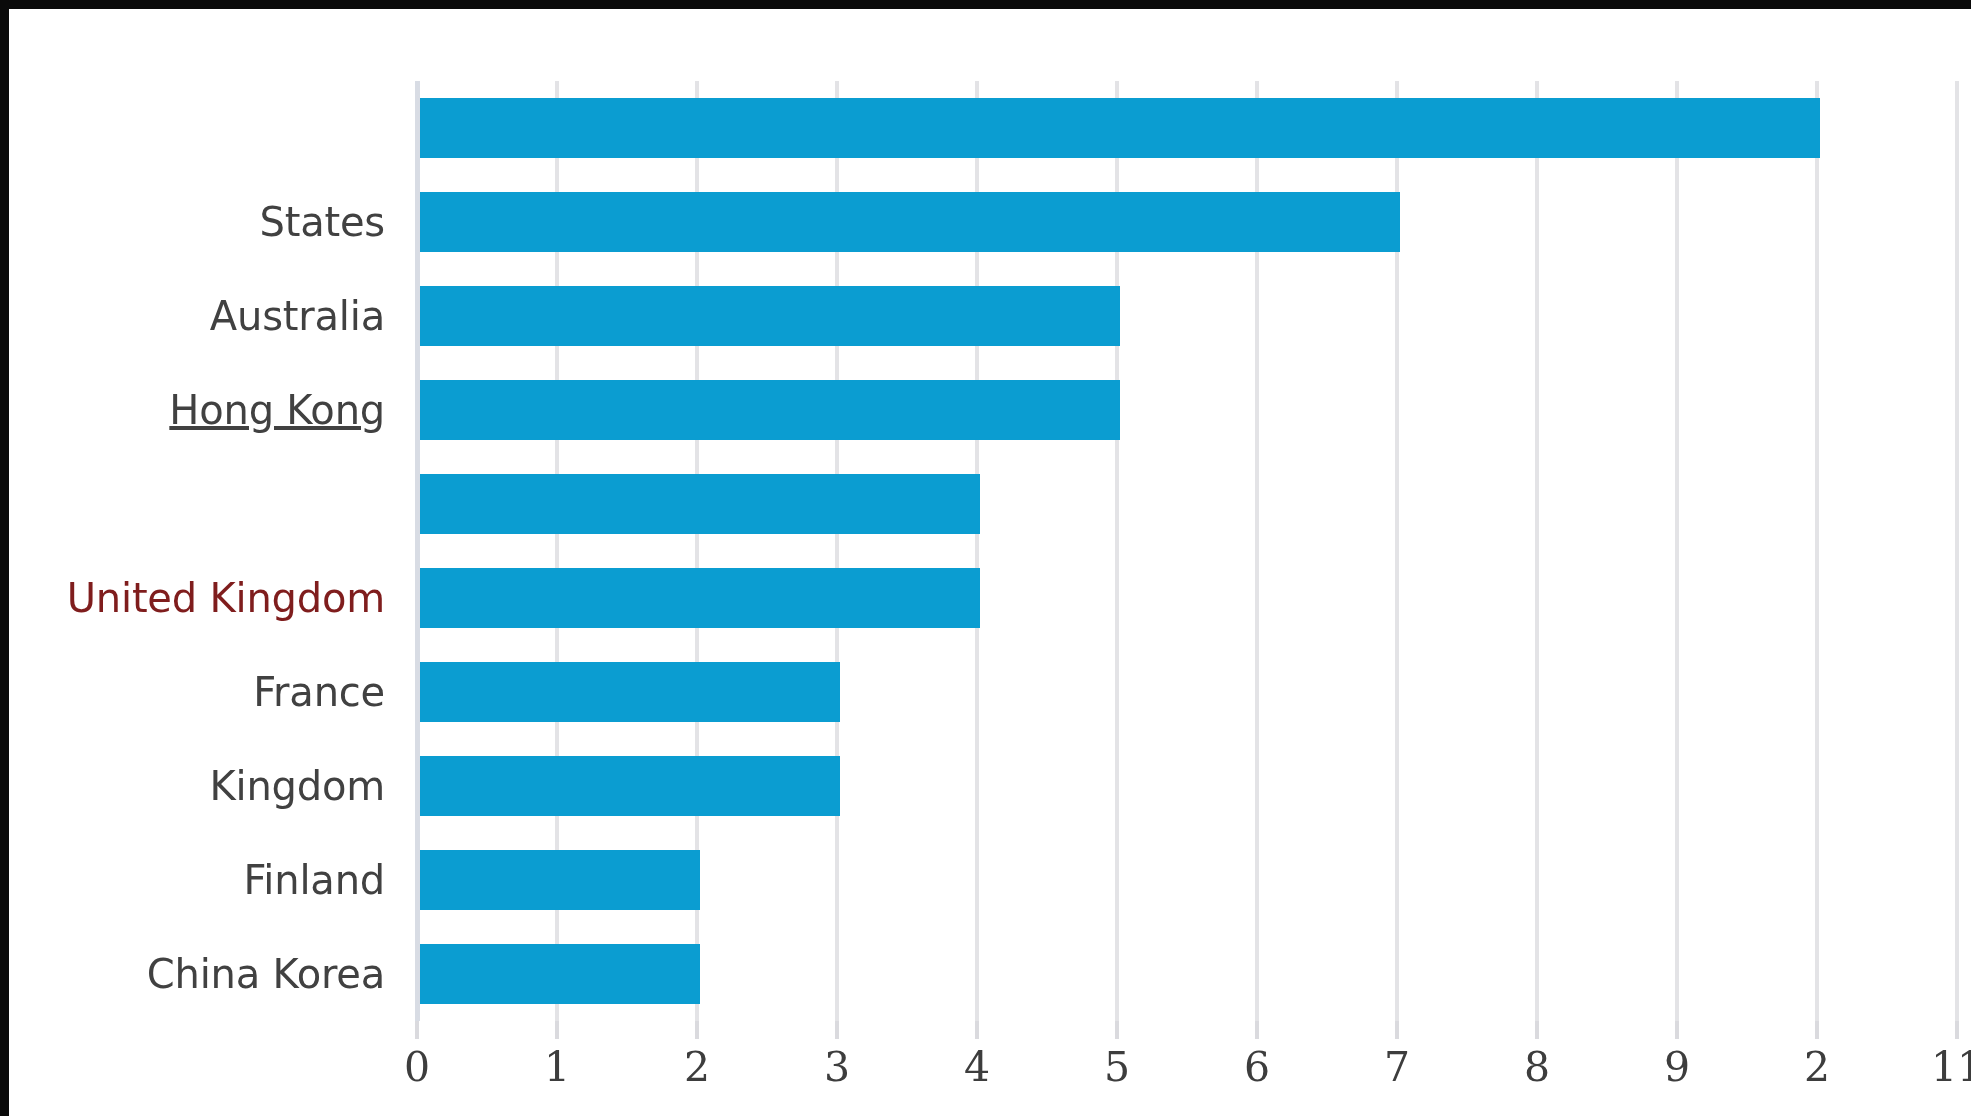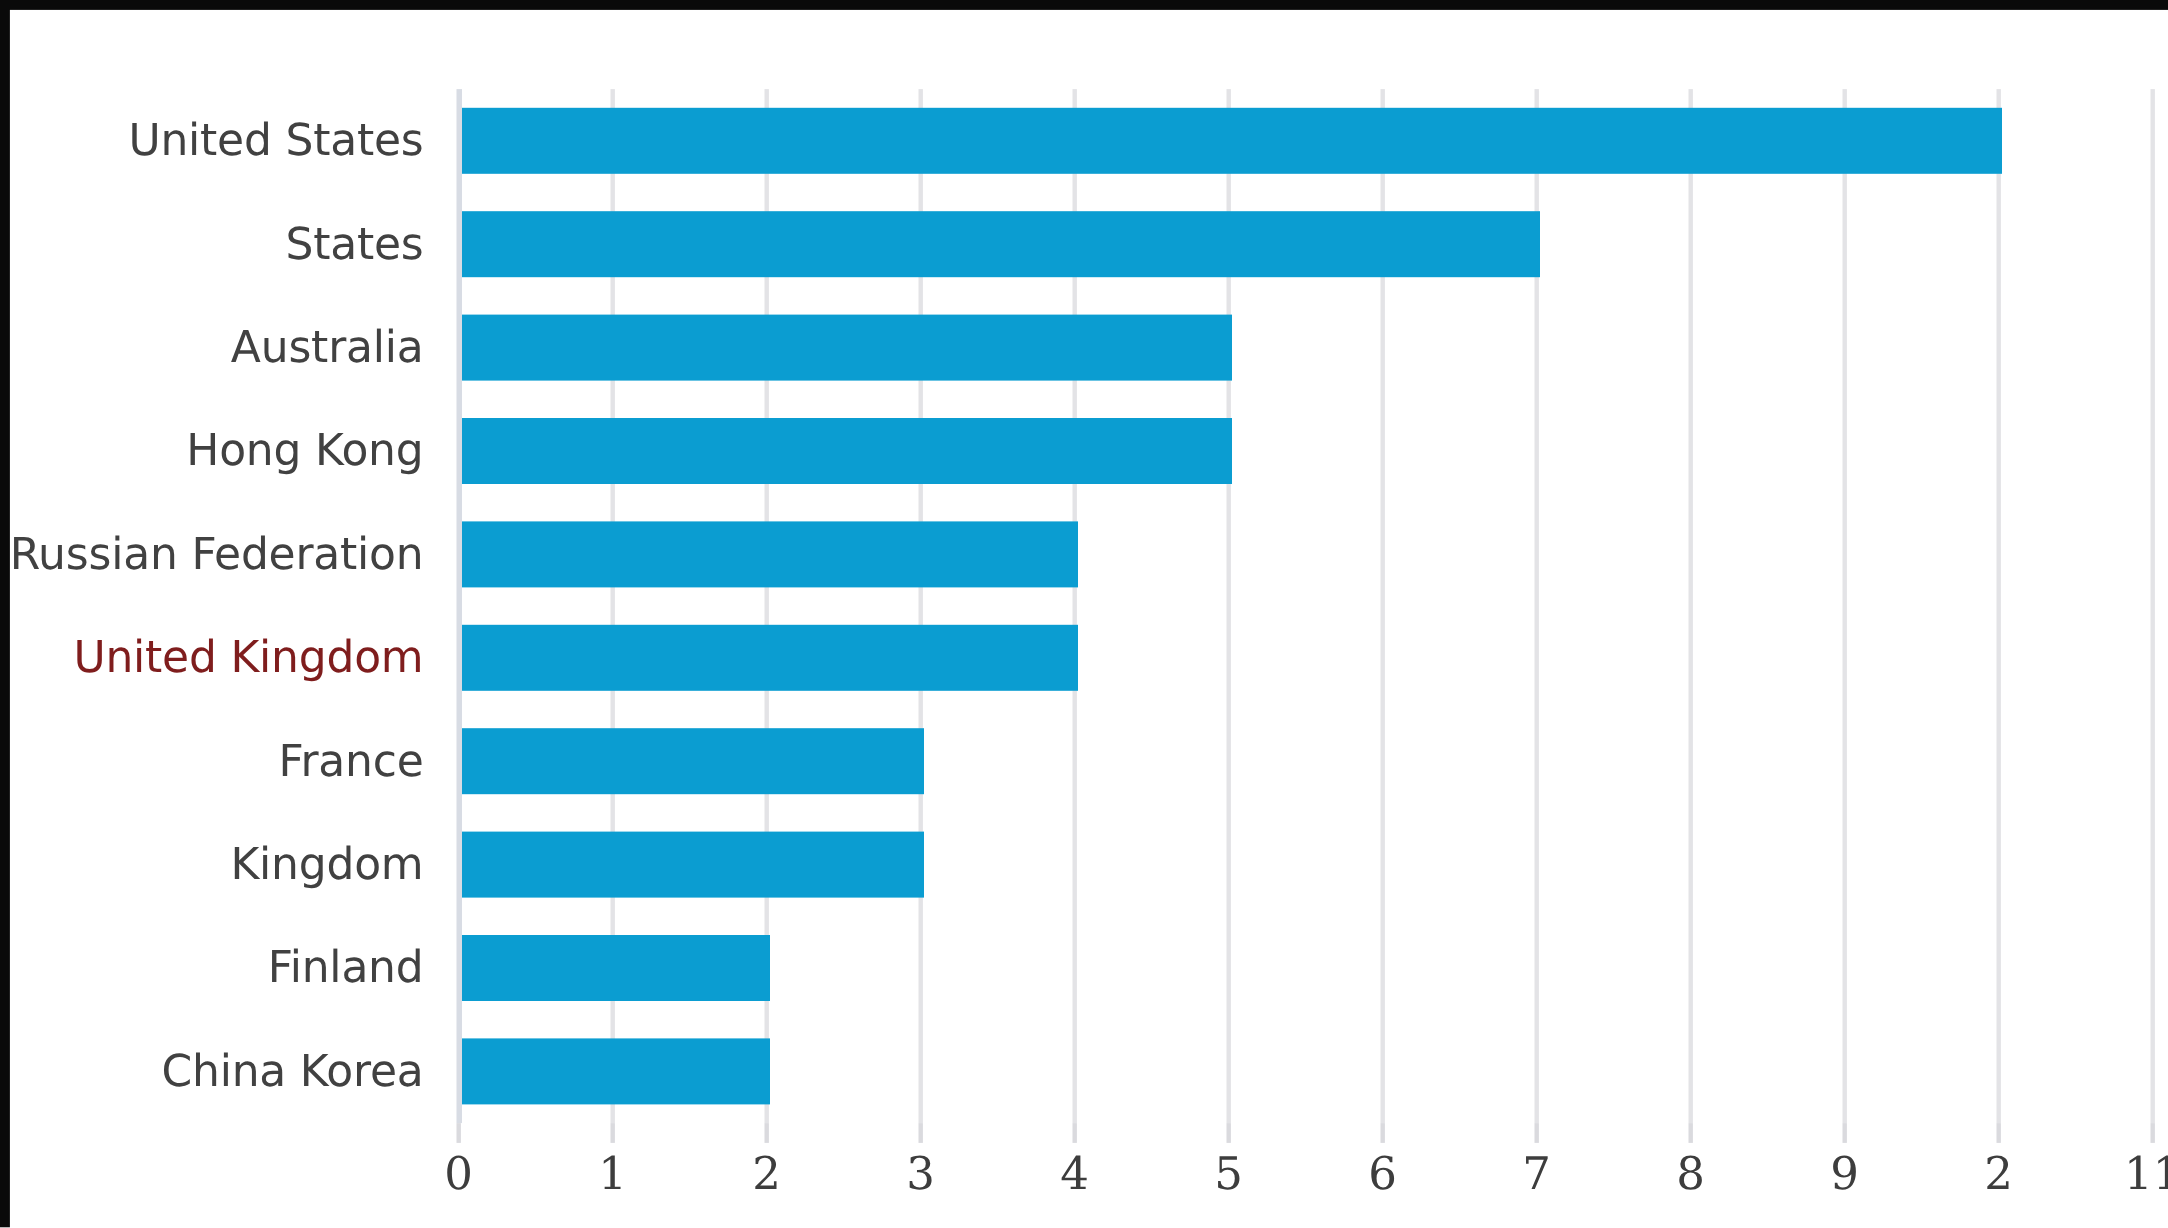--- a/index.html
+++ b/index.html
@@ -107,25 +107,23 @@
     font-family: "DejaVu Serif", serif;
     white-space: nowrap;
   }
 </style>
 </head>
 <body>
 
 <div id="figure">
 
   <div id="category-labels">
-      <div class="cat-label" style="top: 0px; color: rgb(65, 65, 65);">United States</div>
       <div class="cat-label" style="top: 94px; color: rgb(65, 65, 65);">States</div>
       <div class="cat-label" style="top: 188px; color: rgb(65, 65, 65);">Australia</div>
-      <div class="cat-label" style="top: 282px; color: rgb(65, 65, 65);">Hong Kong</div>
-      <div class="cat-label" style="top: 376px; color: rgb(65, 65, 65);">Russian Federation</div>
+      <div class="cat-label" style="top: 282px; color: rgb(65, 65, 65); text-decoration: underline;">Hong Kong</div>
       <div class="cat-label" style="top: 470px; color: #7f1d1d;">United Kingdom</div>
       <div class="cat-label" style="top: 564px; color: rgb(65, 65, 65);">France</div>
       <div class="cat-label" style="top: 658px; color: rgb(65, 65, 65);">Kingdom</div>
       <div class="cat-label" style="top: 752px; color: rgb(65, 65, 65);">Finland</div>
       <div class="cat-label" style="top: 846px; color: rgb(65, 65, 65);">China Korea</div>
     </div>
 
   <div id="plot-area">
     <div id="gridlines">
         <div class="gridline axis-zero" style="left: 0px; background: rgb(216, 220, 228);"></div>

